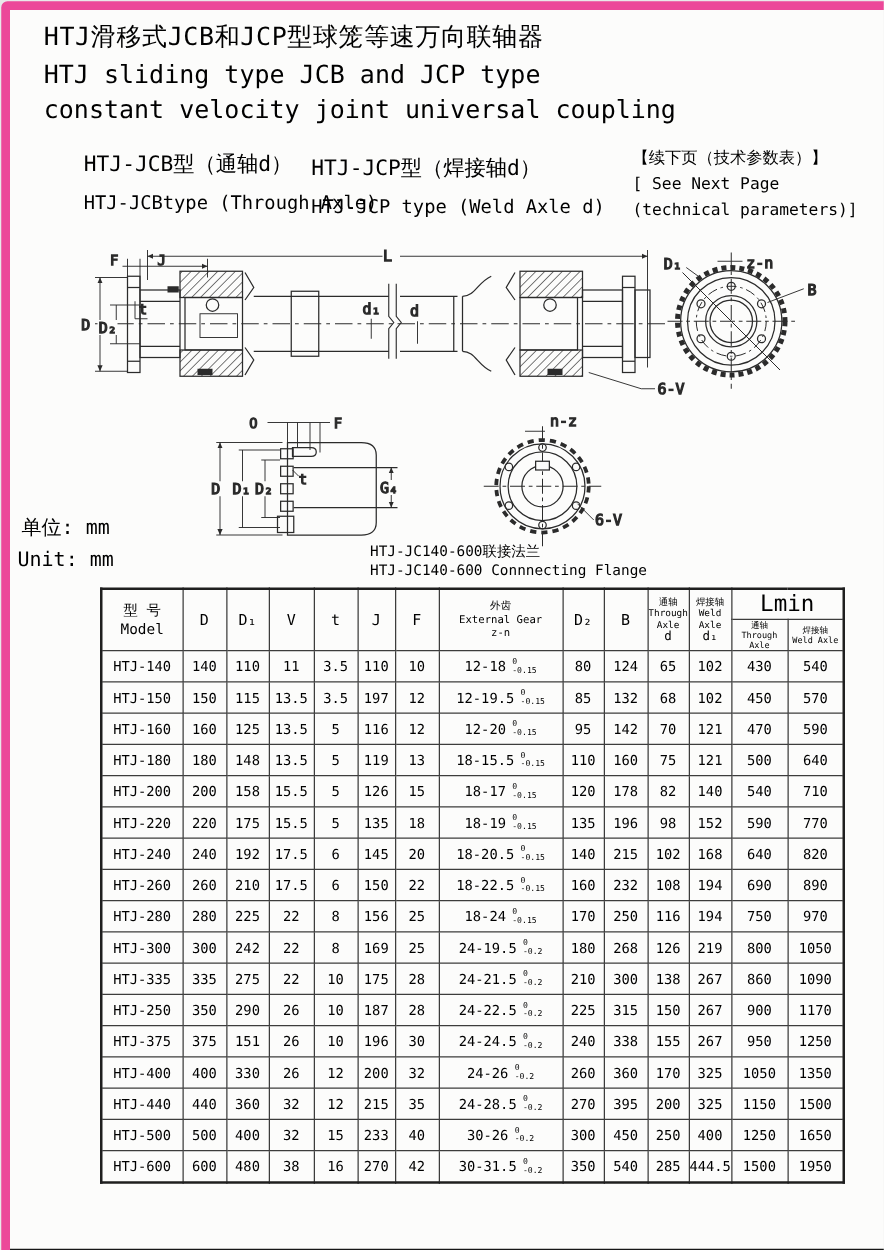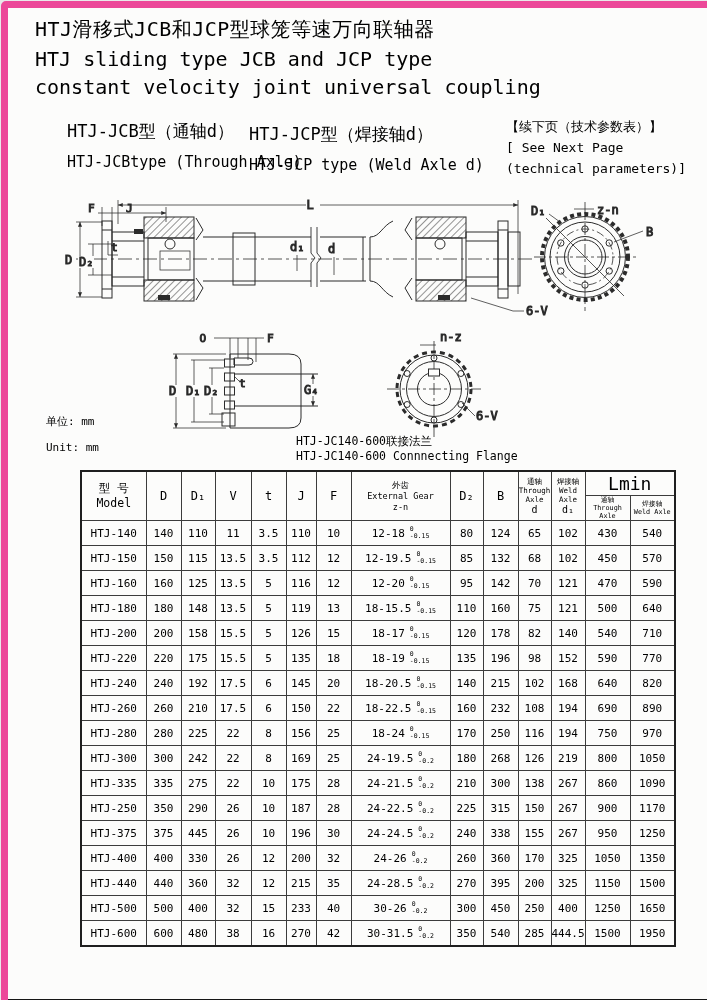--- a/index.html
+++ b/index.html
@@ -15,21 +15,21 @@
   .title-block{left:27px;top:6px;}
   .title-zh{font-size:20px;line-height:31px;letter-spacing:0.5px;}
   .title-en{font-size:20px;line-height:28px;}
   
   .type-blk .zh{font-size:17px;}
   .type-blk .en{font-size:15px;margin-top:10px;}
   .type-jcb{left:13px;top:112px;margin-left:46px;}
   .type-jcp{left:241px;top:115px;}
   .note-blk{left:498px;top:108px;font-size:13px;line-height:21px;white-space:pre-line;}
   
-  .unit-blk{left:38px;top:401px;font-size:11px;line-height:26px;white-space:pre-line;}
+  .unit-blk{left:6px;top:401px;font-size:16px;line-height:26px;white-space:pre-line;text-align:center;}
   .caption-blk{left:288px;top:426px;font-size:11.5px;line-height:15px;white-space:pre-line;}
   
   .drawings{left:0;top:183px;}
   svg text{font-family:"DejaVu Sans Mono", monospace;fill:#1d1d1d;}
   
   .spec-table-wrap{left:72px;top:462px;}
   table.spec{border-collapse:collapse;table-layout:fixed;width:596px;border:2px solid #1f1f1f;}
   table.spec th,table.spec td{
     border:1px solid #3c3c3c;text-align:center;vertical-align:middle;
     padding:0;overflow:hidden;
@@ -333,21 +333,21 @@
             <td>102</td>
             <td>430</td>
             <td>540</td>
           </tr>
           <tr>
             <td class="model-cell">HTJ-150</td>
             <td>150</td>
             <td>115</td>
             <td>13.5</td>
             <td>3.5</td>
-            <td>112</td>
+            <td>197</td>
             <td>12</td>
             <td class="gear-cell"><span class="gv">12-19.5</span><span class="tol"><span>0</span><span>-0.15</span></span></td>
             <td>85</td>
             <td>132</td>
             <td>68</td>
             <td>102</td>
             <td>450</td>
             <td>570</td>
           </tr>
           <tr>
@@ -506,21 +506,21 @@
             <td>225</td>
             <td>315</td>
             <td>150</td>
             <td>267</td>
             <td>900</td>
             <td>1170</td>
           </tr>
           <tr>
             <td class="model-cell">HTJ-375</td>
             <td>375</td>
-            <td>445</td>
+            <td>151</td>
             <td>26</td>
             <td>10</td>
             <td>196</td>
             <td>30</td>
             <td class="gear-cell"><span class="gv">24-24.5</span><span class="tol"><span>0</span><span>-0.2</span></span></td>
             <td>240</td>
             <td>338</td>
             <td>155</td>
             <td>267</td>
             <td>950</td>

